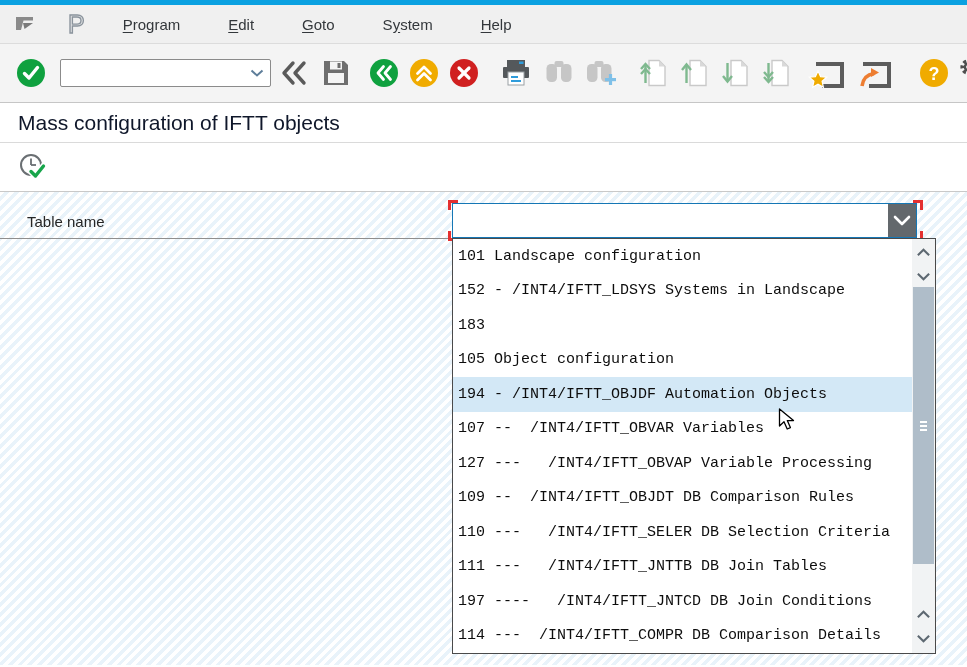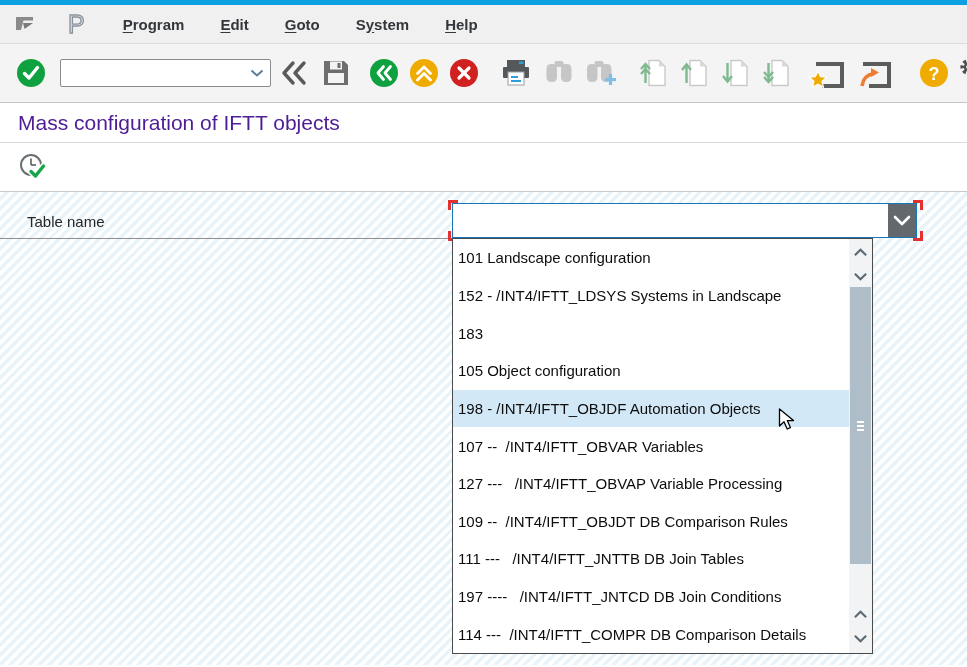--- a/index.html
+++ b/index.html
@@ -9,39 +9,39 @@
 
   
   .top-strip { height:5px; background:#0ba1e1; }
 
   
   .menubar { height:39px; background:#f0f0f0; display:flex; align-items:center;
     padding-left:14px; border-bottom:1px solid #dcdcdc; }
   .menu-sys-icon { width:24px; height:18px; display:inline-flex; margin-right:30px; cursor:pointer; }
   .sap-logo { font-size:25px; font-weight:400; color:transparent;
     -webkit-text-stroke:1.4px #8a939c; margin-right:38px; line-height:1; }
-  .menus { display:flex; gap:36px;font-weight:bold; }
+  .menus { display:flex; gap:48px; }
   .menu-item { font-size:15px; color:#33373b; cursor:pointer; }
   .menu-item .accel { text-decoration:underline; text-underline-offset:2px; }
 
   
   .toolbar { height:59px; background:#f4f4f4; border-bottom:1px solid #c6c6c6;
     display:flex; align-items:center; padding-left:16px; }
   .tb-btn { background:none; border:none; padding:0; display:inline-flex;
     align-items:center; justify-content:center; cursor:pointer; }
   .cmdfield { width:222px; height:28px; background:#fff; border:1px solid #8b8b8b;
     border-radius:2px; margin-left:14px; display:flex; align-items:center; }
   .cmdfield input { flex:1; border:none; outline:none; height:100%; font-size:14px;
     padding:0 4px; background:transparent; font-family:"Liberation Sans",sans-serif; }
   .cmdfield .cmb { margin-right:6px; display:inline-flex; cursor:pointer; }
 
   
   .titlebar { height:40px; background:#fff; border-bottom:1px solid #dadada;
     display:flex; align-items:center; padding-left:18px; }
-  .titlebar h1 { font-size:21px; font-weight:400; color:#4c1d95; }
+  .titlebar h1 { font-size:21px; font-weight:400; color:#0f172a; }
 
   
   .appbar { height:49px; background:#fff; border-bottom:1px solid #c9c9c9;
     display:flex; align-items:center; padding-left:18px; }
 
   
   .content { position:relative; height:473px;
     background:repeating-linear-gradient(135deg,#ffffff 0px,#ffffff 3.5px,#e9f3fa 3.5px,#e9f3fa 7px); }
   .field-label { position:absolute; left:27px; top:21px; font-size:15px; color:#262626; }
   .hline { position:absolute; left:0; top:46px; width:452px; height:1px; background:#8f8f8f; }
@@ -52,22 +52,22 @@
   .combo-input { flex:1; }
   .combo-btn { width:28px; background:#63686c; display:flex; align-items:center;
     justify-content:center; cursor:pointer; }
   .fc { position:absolute; width:10px; height:10px; border:0 solid #e43030; }
   .fc.tl { left:-5px; top:-4px; border-left-width:3px; border-top-width:3px; }
   .fc.bl { left:-5px; bottom:-4px; border-left-width:3px; border-bottom-width:3px; }
   .fc.tr { right:-7px; top:-4px; border-right-width:3px; border-top-width:3px; }
   .fc.br { right:-7px; bottom:-4px; border-right-width:3px; border-bottom-width:3px; }
 
   
-  .droplist { position:absolute; left:452px; top:46px; width:421px; height:416px;
-    background:#fff; border:1px solid #4a4a4a; }
+  .droplist { position:absolute; left:452px; top:46px; width:484px; height:416px;
+    background:#fff; border:1px solid #4a4a4a;font-family:Liberation Mono, monospace; }
   .drows { position:absolute; left:0; top:0; right:23px; bottom:0;
     display:flex; flex-direction:column; }
   .drow { flex:1; display:flex; align-items:center; padding-left:5px;
     font-size:15px; color:#0d0d0d; white-space:pre; cursor:pointer; }
   .drow.hl { background:#d3e8f6; }
 
   
   .sbar { position:absolute; right:0; top:0; bottom:0; width:23px; background:#f1f3f4; }
   .sb-btn { position:absolute; left:0; width:23px; height:18px; display:flex;
     align-items:center; justify-content:center; cursor:pointer; background:transparent; border:none; }
@@ -294,24 +294,25 @@
       <div class="fc tr"></div>
       <div class="fc br"></div>
     </div>
 
     <div class="droplist">
       <div class="drows">
           <div class="drow">101 Landscape configuration</div>
           <div class="drow">152 - /INT4/IFTT_LDSYS Systems in Landscape</div>
           <div class="drow">183</div>
           <div class="drow">105 Object configuration</div>
-          <div class="drow hl">198 - /INT4/IFTT_OBJDF Automation Objects</div>
+          <div class="drow hl">194 - /INT4/IFTT_OBJDF Automation Objects</div>
           <div class="drow">107 --  /INT4/IFTT_OBVAR Variables</div>
           <div class="drow">127 ---   /INT4/IFTT_OBVAP Variable Processing</div>
           <div class="drow">109 --  /INT4/IFTT_OBJDT DB Comparison Rules</div>
+          <div class="drow">110 ---   /INT4/IFTT_SELER DB Selection Criteria</div>
           <div class="drow">111 ---   /INT4/IFTT_JNTTB DB Join Tables</div>
           <div class="drow">197 ----   /INT4/IFTT_JNTCD DB Join Conditions</div>
           <div class="drow">114 ---  /INT4/IFTT_COMPR DB Comparison Details</div>
         </div>
 
       <div class="sbar">
         <button class="sb-btn" style="top:4px;">
           <svg width="15" height="9" viewBox="0 0 16 9">
             <polyline points="2,7.5 8,1.5 14,7.5" fill="none" stroke="#5d6871" stroke-width="2.2"></polyline>
           </svg>

